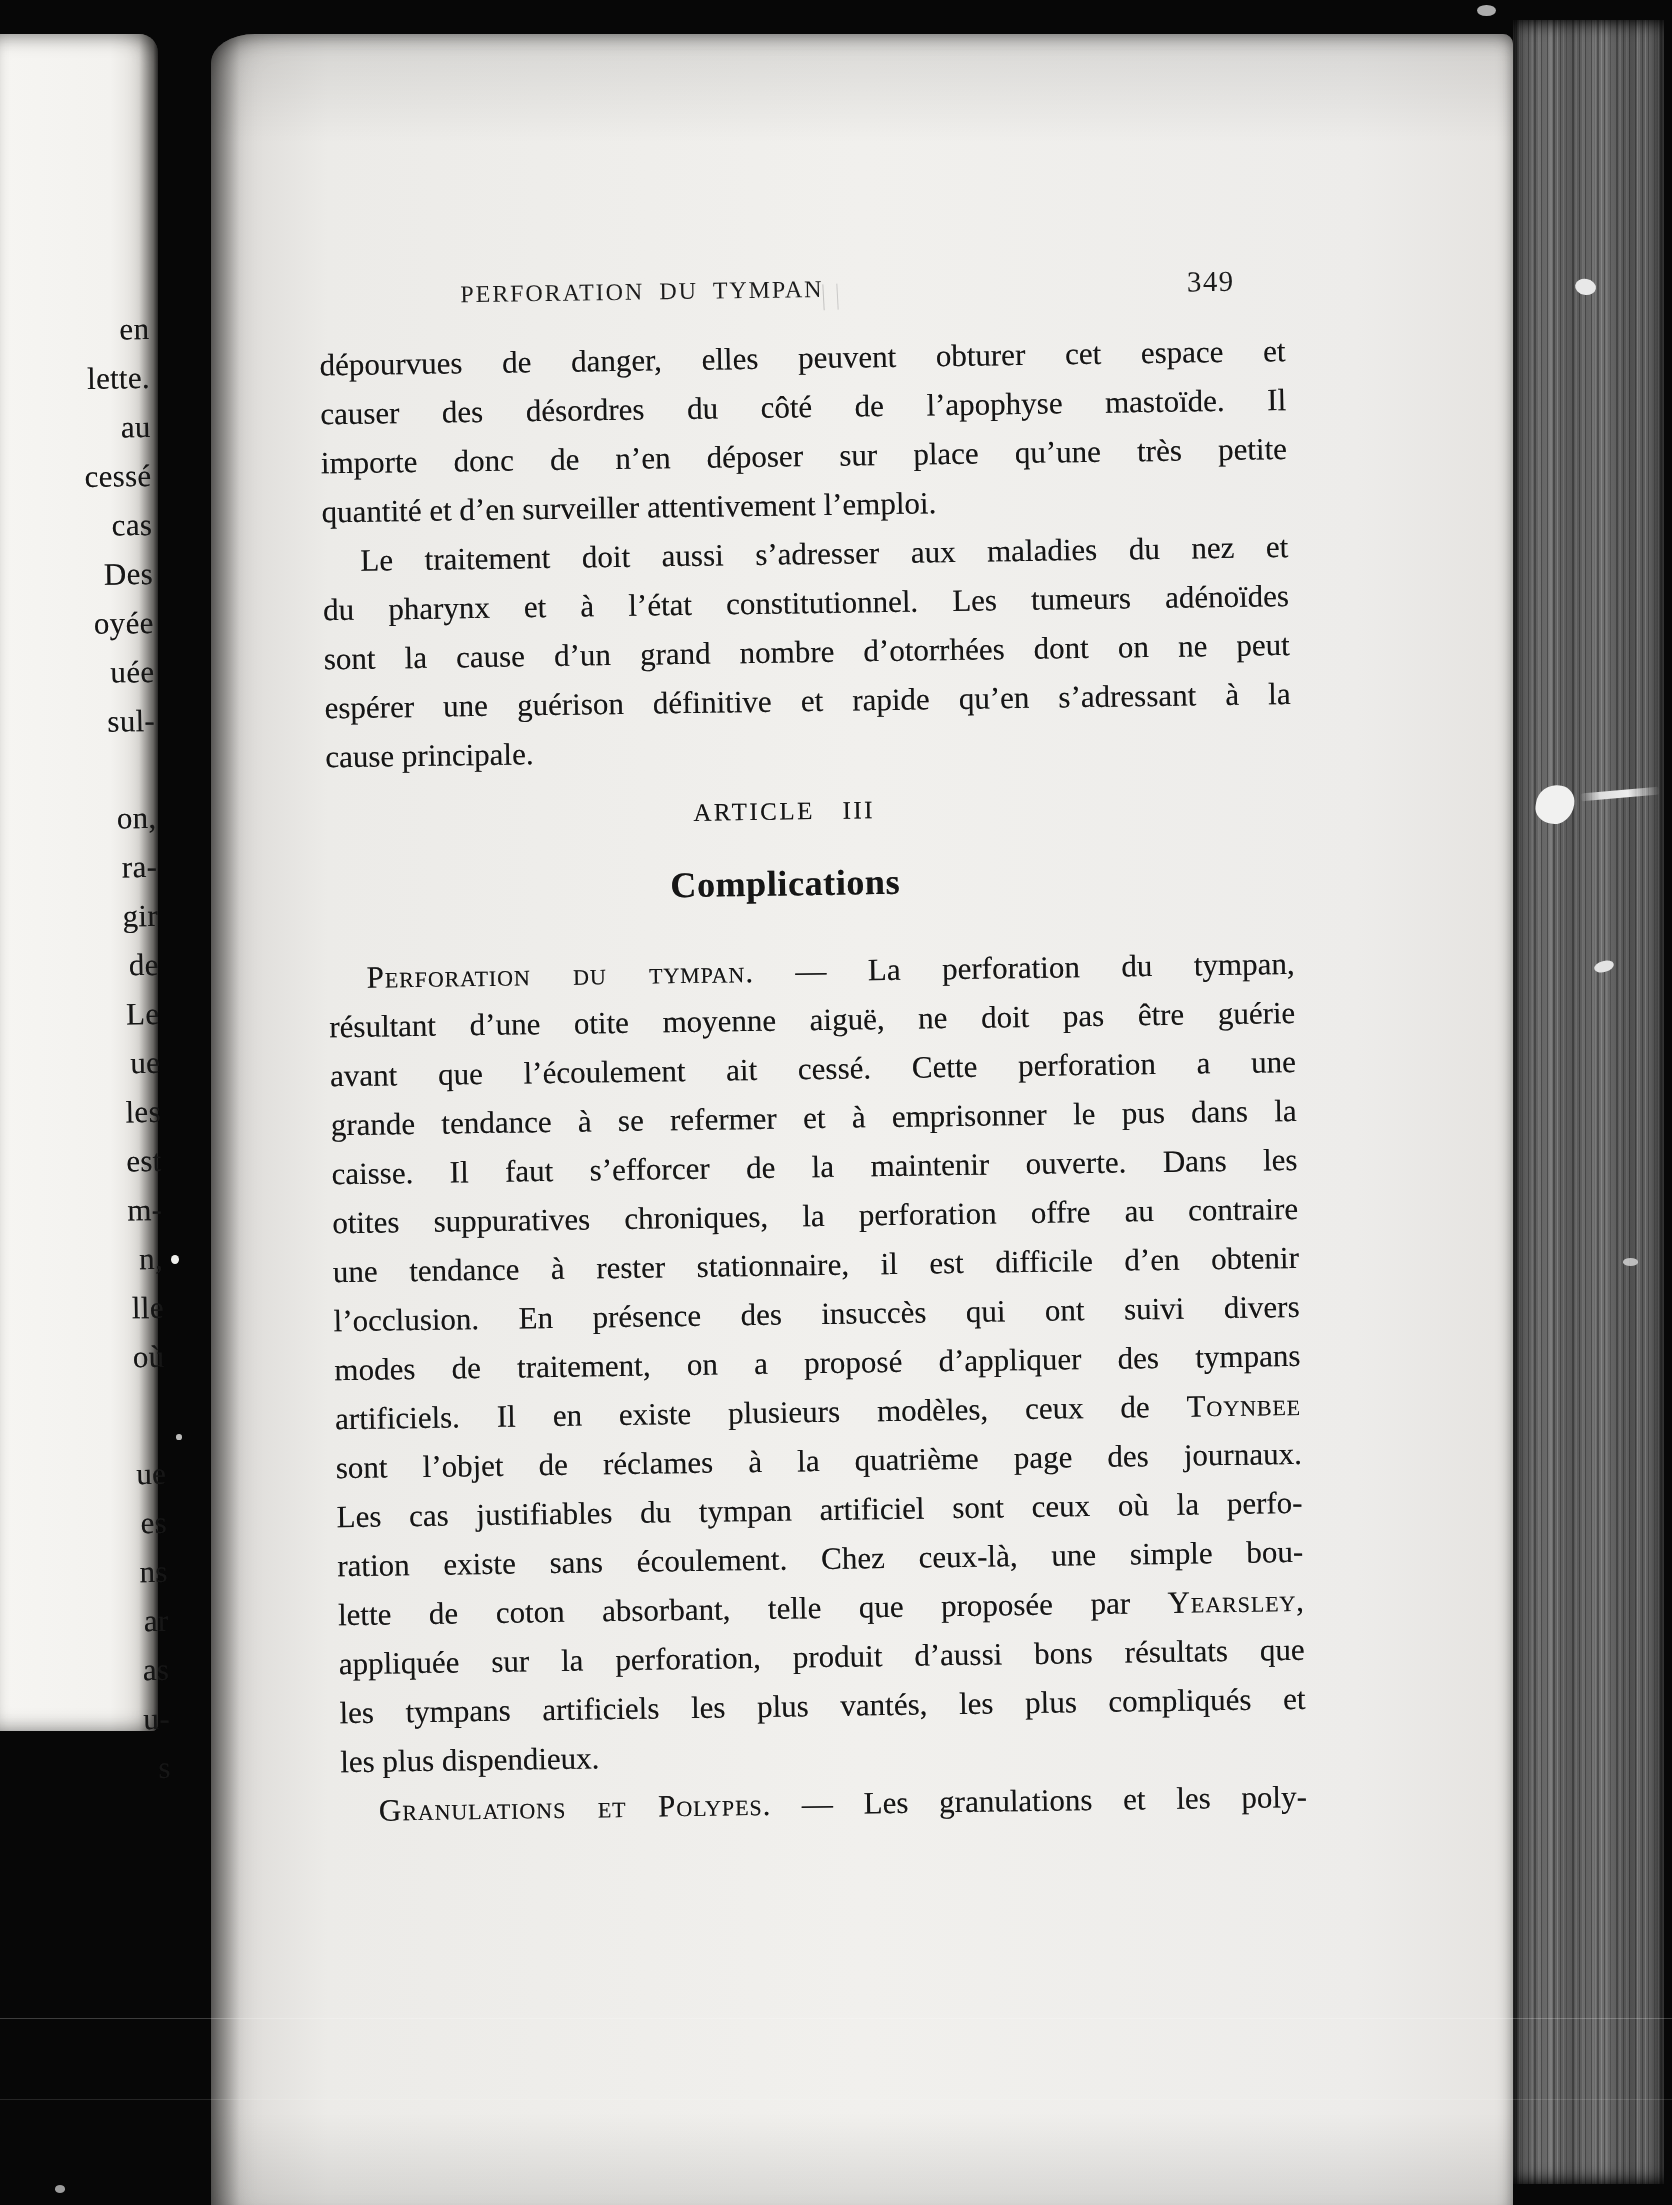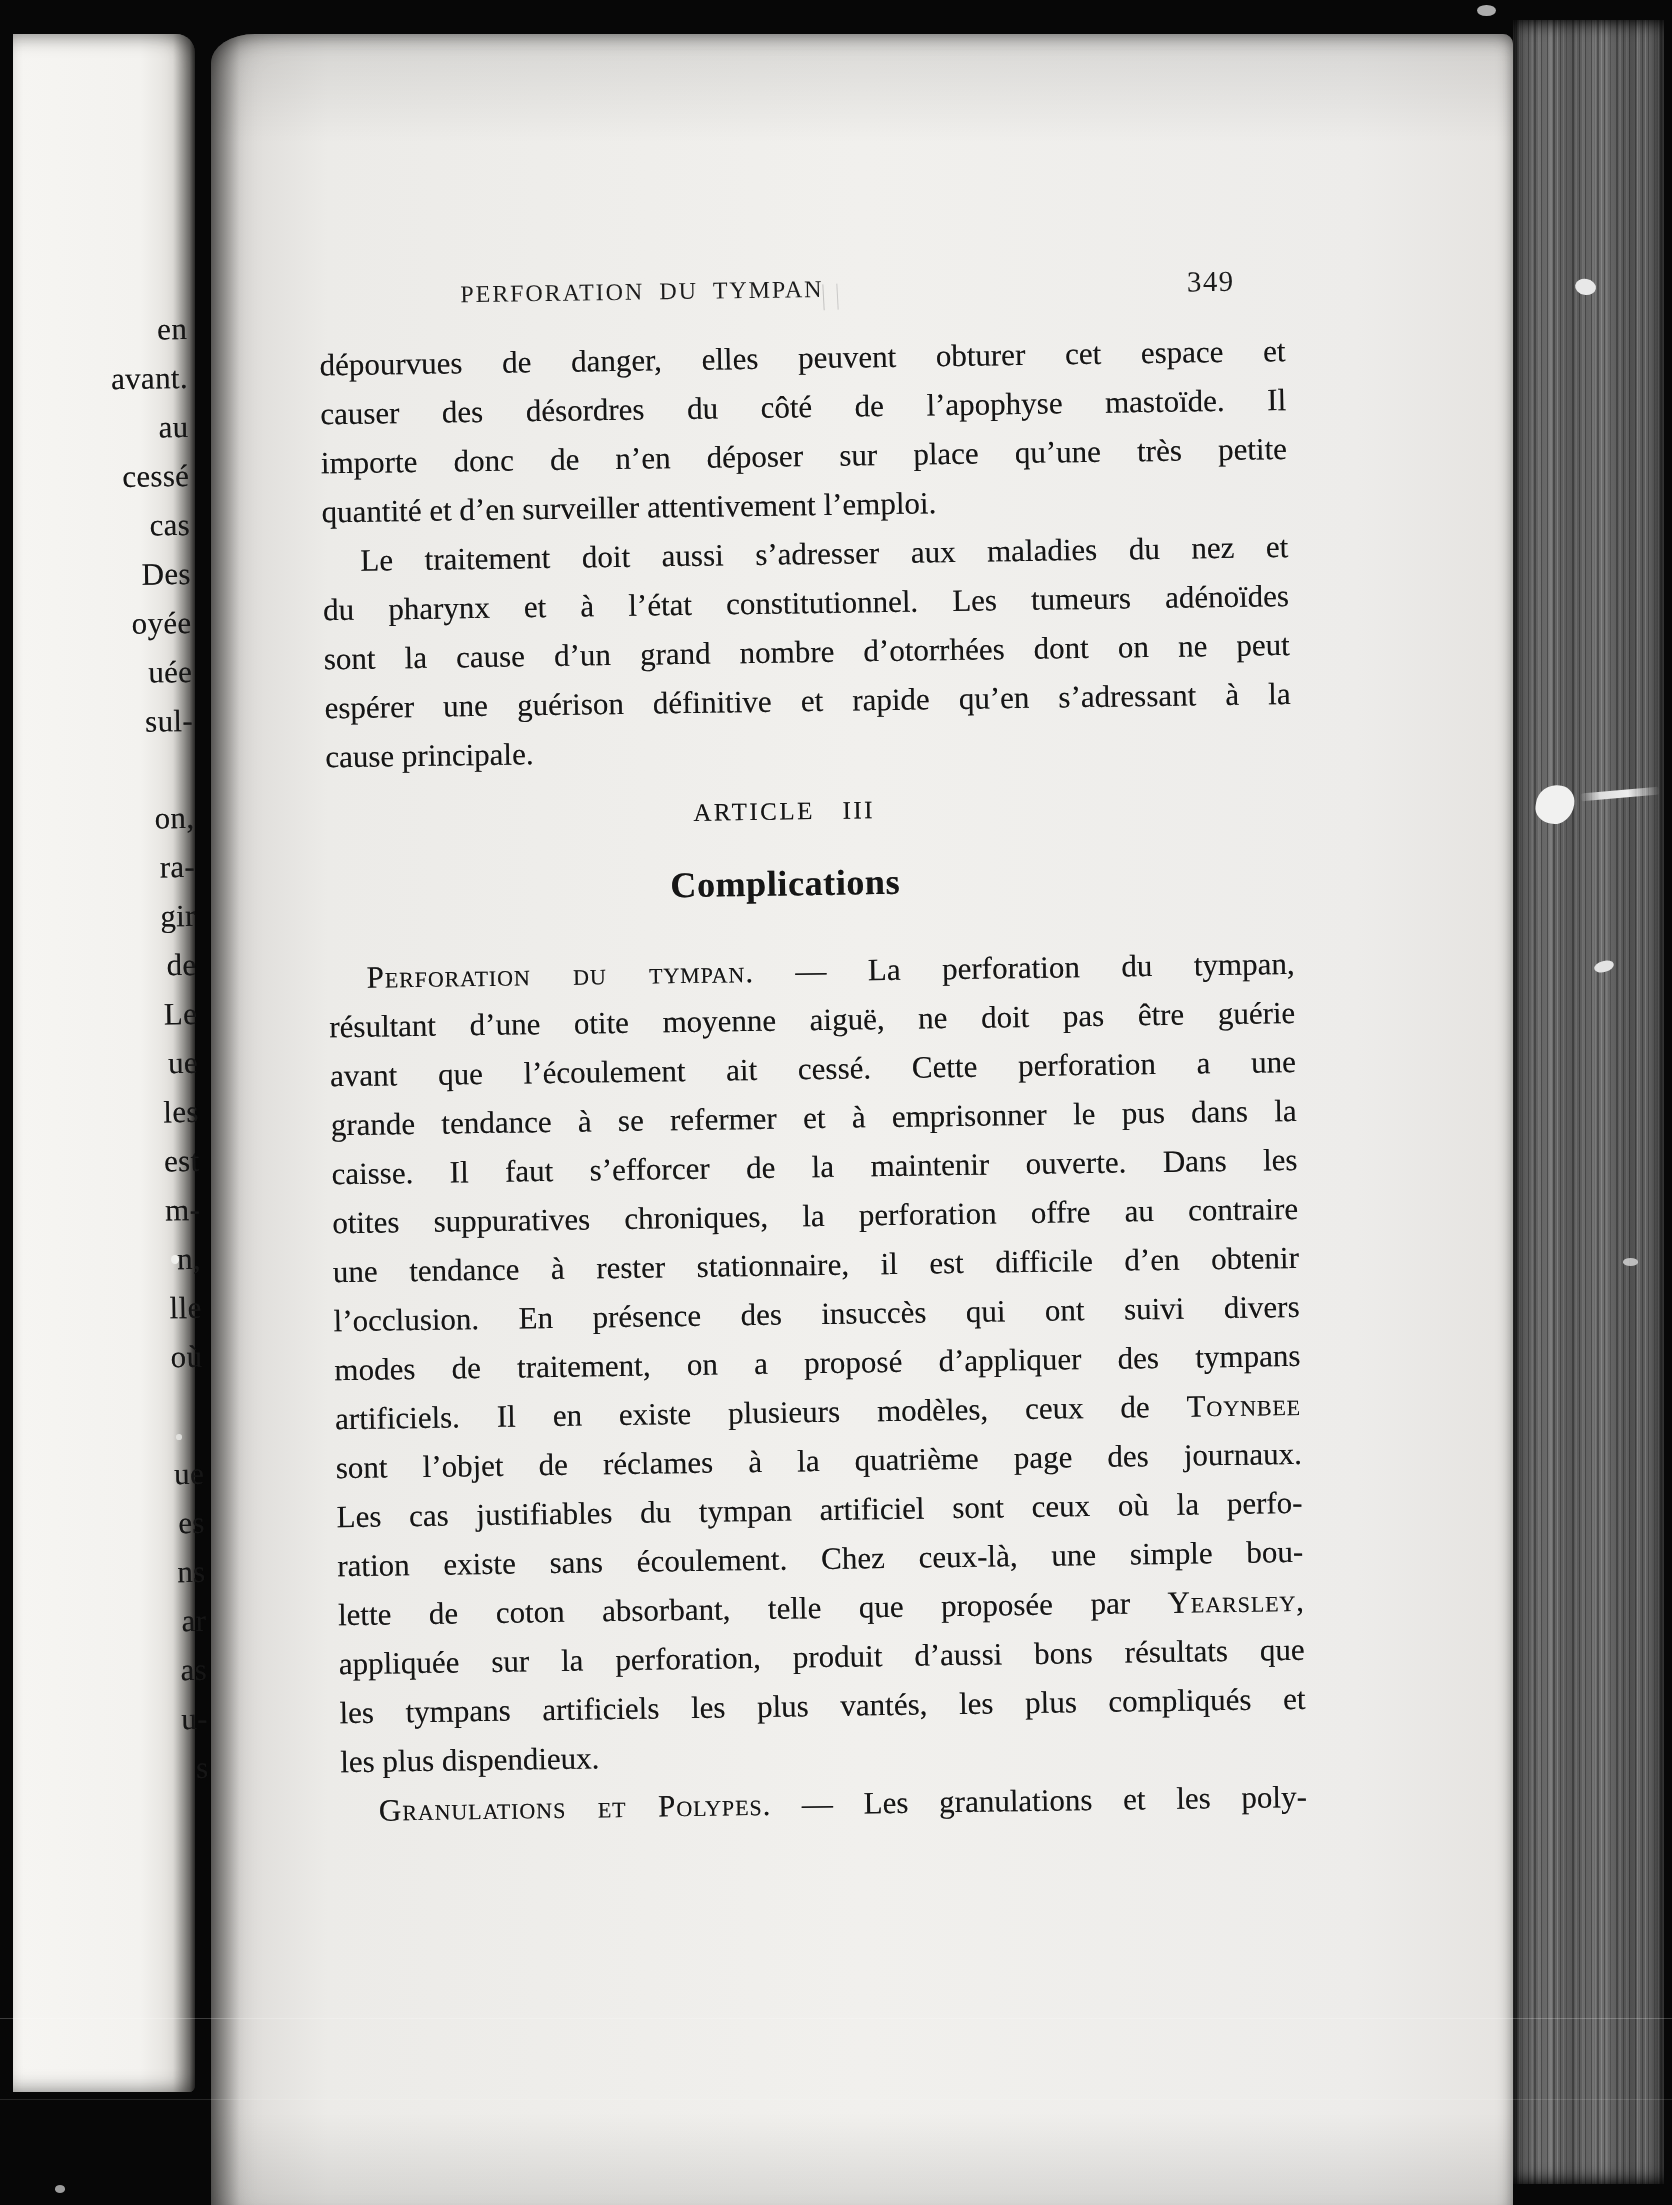--- a/index.html
+++ b/index.html
@@ -1,24 +1,24 @@
 <!DOCTYPE html>
 <html style="font-size:10px"><head>
 <meta charset="utf-8">
 <style>
   html,body{margin:0;padding:0;background:#070707;}
   .scan{position:relative;width:1673px;height:2205px;overflow:hidden;background:#070707;
         font-family:"Liberation Serif","DejaVu Serif",serif;}
 
   
-  .left-page{position:absolute;left:13px;top:34px;width:158px;height:2058px;
+  .left-page{position:absolute;left:0;top:34px;width:158px;height:1697px;
     background:linear-gradient(90deg,#f6f5f2 0%,#f3f2ef 70%,#e3e1dd 88%,#9b9995 97%,#4a4947 100%);
     border-radius:0 19px 6.3px 0;
     box-shadow:inset -16.3px 0 22.6px -10px rgba(0,0,0,.55), inset 0 14px 19px -11.3px rgba(0,0,0,.35),
-               inset 0 -14px 19px -11.3px rgba(0,0,0,.3);padding-left:24px;}
+               inset 0 -14px 19px -11.3px rgba(0,0,0,.3);}
   .fragments{position:absolute;top:270px;right:8.8px;text-align:right;
     font-size:31px;line-height:49px;color:#161616;letter-spacing:0.3px;
     text-shadow:0 0 0.6px rgba(20,20,20,.55);
     transform:rotate(-0.85deg);transform-origin:top right;}
   .frag-gap1{height:48px;} .frag-gap2{height:68px;}
 
   
   .main-page{position:absolute;left:211px;top:34px;width:1302px;height:2188px;
     background:
       linear-gradient(180deg,rgba(0,0,0,.10) 0%,rgba(0,0,0,0) 5%,rgba(0,0,0,0) 95%,rgba(0,0,0,.12) 100%),
@@ -81,21 +81,21 @@
   .sl1{top:2018px;opacity:.22;} .sl2{top:2099px;opacity:.12;}
 </style>
 </head>
 <body>
 
 <div class="scan">
 
   <div class="left-page">
     <div class="fragments">
       <div>en</div>
-      <div>avant.</div>
+      <div>lette.</div>
       <div>au</div>
       <div>cessé</div>
       <div>cas</div>
       <div>Des</div>
       <div>oyée</div>
       <div>uée</div>
       <div>sul-</div>
       <div class="frag-gap1"></div>
       <div>on,</div>
       <div>ra-</div>

